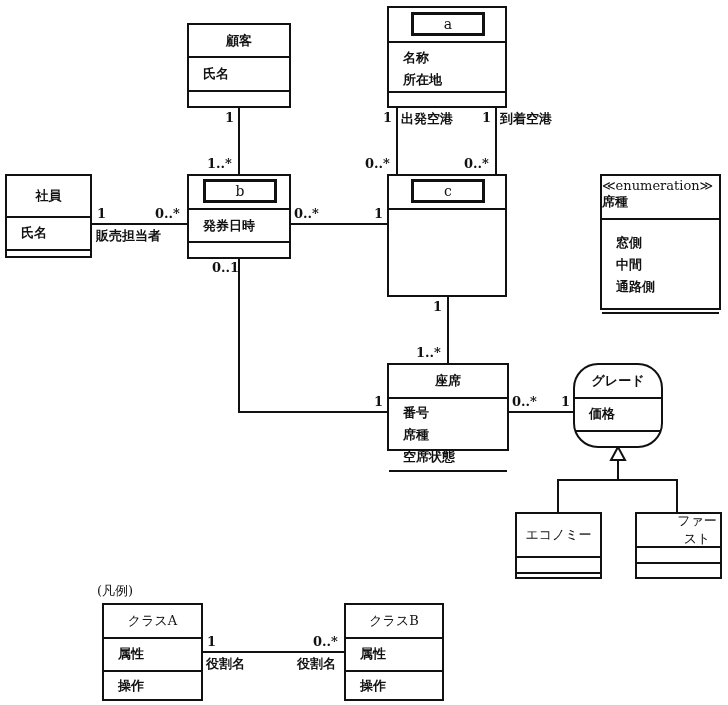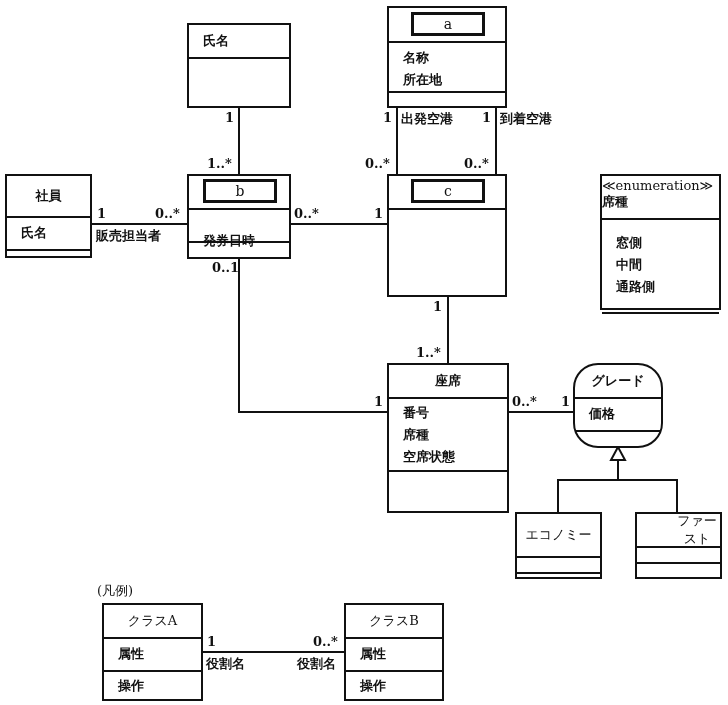--- a/index.html
+++ b/index.html
@@ -31,20 +31,21 @@
     <line x1="508" y1="412" x2="573" y2="412"></line>
     <line x1="618" y1="472" x2="618" y2="480"></line>
     <polyline points="558,513 558,480 677,480 677,513"></polyline>
     <line x1="202" y1="652" x2="344" y2="652"></line>
   </g>
   <polygon points="618,447 611,460 625,460" fill="#fff" stroke="#111" stroke-width="2"></polygon>
   <line x1="618" y1="460" x2="618" y2="472" stroke="#111" stroke-width="2"></line>
 </svg>
 
 <div class="box" style="left:187px;top:23px;width:104px;height:85px;">
+  <div class="sec name" style="height:33px;">顧客</div>
   <div class="sec attrs" style="height:34px;padding-top:5px;">
     <div>氏名</div>
   </div>
   <div class="sec" style="height:14px;"></div>
 </div>
 
 <div class="box" style="left:387px;top:6px;width:120px;height:102px;">
   <div class="sec" style="height:35px;">
     <div class="blank" style="left:22px;top:4px;width:74px;height:24px;">a</div>
   </div>
@@ -60,21 +61,21 @@
   <div class="sec attrs" style="height:33px;padding-top:4px;">
     <div>氏名</div>
   </div>
   <div class="sec" style="height:13px;"></div>
 </div>
 
 <div class="box" style="left:187px;top:174px;width:104px;height:85px;">
   <div class="sec" style="height:34px;">
     <div class="blank" style="left:14px;top:3px;width:74px;height:24px;">b</div>
   </div>
-  <div class="sec attrs" style="height:33px;padding-top:20px;">
+  <div class="sec attrs" style="height:33px;padding-top:5px;">
     <div>発券日時</div>
   </div>
   <div class="sec" style="height:14px;"></div>
 </div>
 
 <div class="box" style="left:387px;top:174px;width:120px;height:123px;">
   <div class="sec" style="height:34px;">
     <div class="blank" style="left:22px;top:3px;width:74px;height:24px;">c</div>
   </div>
   <div class="sec" style="height:12px;"></div>
@@ -86,21 +87,21 @@
     <div>席種</div>
   </div>
   <div class="sec attrs" style="height:94px;padding-top:12px;">
     <div>窓側</div>
     <div>中間</div>
     <div>通路側</div>
   </div>
   <div class="sec" style="height:13px;"></div>
 </div>
 
-<div class="box" style="left:387px;top:363px;width:122px;height:150px;">
+<div class="box" style="left:387px;top:363px;width:122px;height:88px;">
   <div class="sec name" style="height:34px;">座席</div>
   <div class="sec attrs" style="height:73px;padding-top:3px;">
     <div>番号</div>
     <div>席種</div>
     <div>空席状態</div>
   </div>
   <div class="sec" style="height:13px;"></div>
 </div>
 
 <div class="box" style="left:573px;top:363px;width:90px;height:85px;border-radius:25px;">

